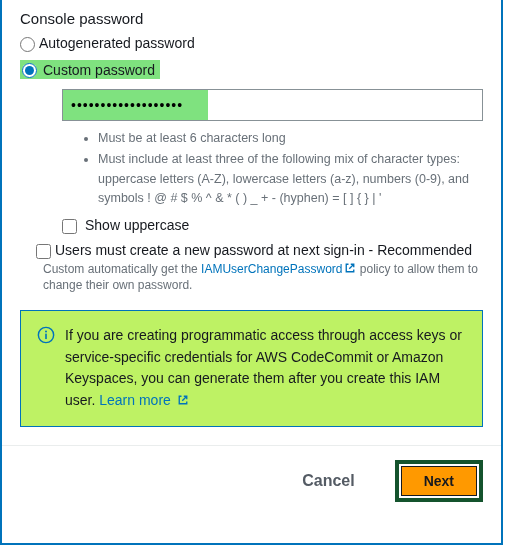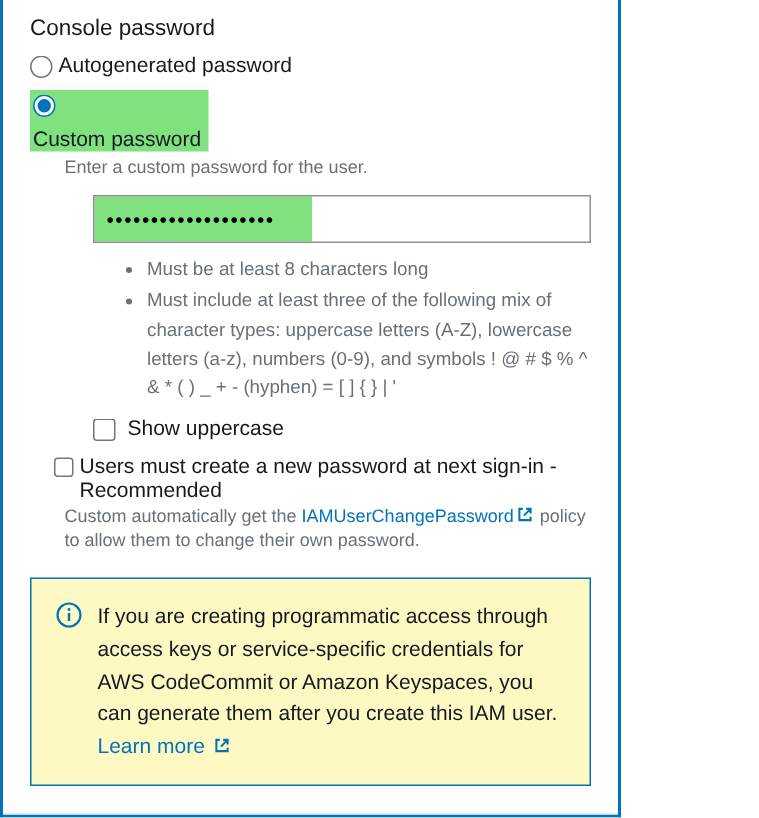--- a/index.html
+++ b/index.html
@@ -1,68 +1,67 @@
 <!DOCTYPE html>
 <html><head>
   <meta charset="utf-8">
   <style>
     * { box-sizing: border-box; margin: 0; padding: 0; }
     body { font-family: "Amazon Ember", "Helvetica Neue", Arial, sans-serif; font-size: 14px; color: #16191f; background: #fff; }
-    .outer { width: 414px; height: 545px; border: 2px solid #0073bb; border-top: none; padding: 0; position: relative; }
+    .outer { width: 503px; height: 545px; border: 2px solid #0073bb; border-top: none; padding: 0; position: relative; }
     .panel { padding: 10px 18px 18px 18px; border-bottom: 1px solid #eaeded; }
     .section-title { font-size: 15px; font-weight: 400; color: #16191f; margin-bottom: 8px; }
     .radio-row, .check-row { display: flex; align-items: flex-start; gap: 4px; margin: 8px 0 2px 0; }
     .radio-input, .check-input { width: 15px; height: 15px; margin-top: 2px; cursor: pointer; accent-color: #0073bb; }
     .radio-input.selected { accent-color: #0073bb; }
     .radio-label, .check-label { font-size: 14px; color: #16191f; cursor: pointer; }
     .highlight-green { background: #7fe27f; padding: 0 3px; }
     .helper { color: #687078; font-size: 12px; margin-left: 23px; margin-top: 1px; line-height: 1.4; }
     .pw-field-wrap { margin: 10px 0 8px 42px; }
     .pw-field { width: 100%; height: 32px; border: 1px solid #879196; padding: 4px 8px; font-size: 14px; background: linear-gradient(to right, #7fe27f 0, #7fe27f 145px, #fff 145px); letter-spacing: 1px; }
     .req-list { margin: 8px 0 8px 62px; color: #687078; font-size: 12.5px; line-height: 1.55; }
     .req-list li { margin-bottom: 2px; list-style: disc; margin-left: 16px; }
     .show-pw { margin: 8px 0 4px 42px; display: flex; align-items: center; gap: 8px; }
     .force-change { margin-top: 8px; padding-left: 16px; }
     .link { color: #0073bb; text-decoration: none; }
     .ext-icon { display: inline-block; width: 12px; height: 12px; vertical-align: -1px; margin-left: 2px; }
-    .info-box { margin: 16px 0 0 0; border: 1px solid #0073bb; background: #fef9c3; padding: 14px 16px 14px 16px; display: flex; gap: 10px; }
+    .info-box { margin: 16px 0 0 0; border: 1px solid #0073bb; background: #bef264; padding: 14px 16px 14px 16px; display: flex; gap: 10px; }
     .info-icon { flex-shrink: 0; width: 18px; height: 18px; margin-top: 1px; }
     .info-text { font-size: 14px; color: #16191f; line-height: 1.55; }
     .footer { display: flex; justify-content: flex-end; align-items: center; gap: 14px; padding: 14px 18px; }
     .btn-cancel { background: none; border: none; font-weight: 700; font-size: 16px; color: #545b64; cursor: pointer; padding: 6px 10px; }
     .btn-next { background: #ff9900; border: 1px solid #16191f; font-weight: 700; font-size: 14px; color: #16191f; cursor: pointer; padding: 6px 22px; }
-    .btn-next-wrap { border: 8px solid #14532d; padding: 2px; }
+    .btn-next-wrap { border: 4px solid #14532d; padding: 2px; margin-left: 16px; }
     .ext-svg { stroke: #0073bb; fill: none; stroke-width: 1.8; }
   </style>
 </head>
 <body>
 
 <div class="outer">
   <div class="panel">
     <div class="section-title">Console password</div>
 
     <div class="radio-row">
       <input type="radio" name="pw" class="radio-input" style="">
       <label class="radio-label">Autogenerated password</label>
     </div>
 
     <div class="radio-row">
-      <span class="highlight-green" style="display:flex;align-items:flex-start;gap:6px;padding:1px 5px 1px 2px;flex-direction:column;">
+      <span class="highlight-green" style="display:flex;align-items:flex-end;gap:6px;padding:1px 5px 1px 2px;">
         <input type="radio" name="pw" class="radio-input selected" checked="" style="">
         <label class="radio-label" style="font-weight:400">Custom password</label>
       </span>
     </div>
-    <div class="helper">Enter a custom password for the user.</div>
 
     <div class="pw-field-wrap">
       <input type="text" class="pw-field" value="•••••••••••••••••••" style="">
     </div>
 
     <ul class="req-list">
-      <li>Must be at least 8 characters long</li>
+      <li>Must be at least 6 characters long</li>
       <li>Must include at least three of the following mix of character types: uppercase letters (A-Z), lowercase letters (a-z), numbers (0-9), and symbols ! @ # $ % ^ &amp; * ( ) _ + - (hyphen) = [ ] { } | '</li>
     </ul>
 
     <div class="show-pw">
       <input type="checkbox" class="check-input" style="">
       <label class="check-label">Show uppercase</label>
     </div>
 
     <div class="check-row force-change">
       <input type="checkbox" class="check-input" style="">

